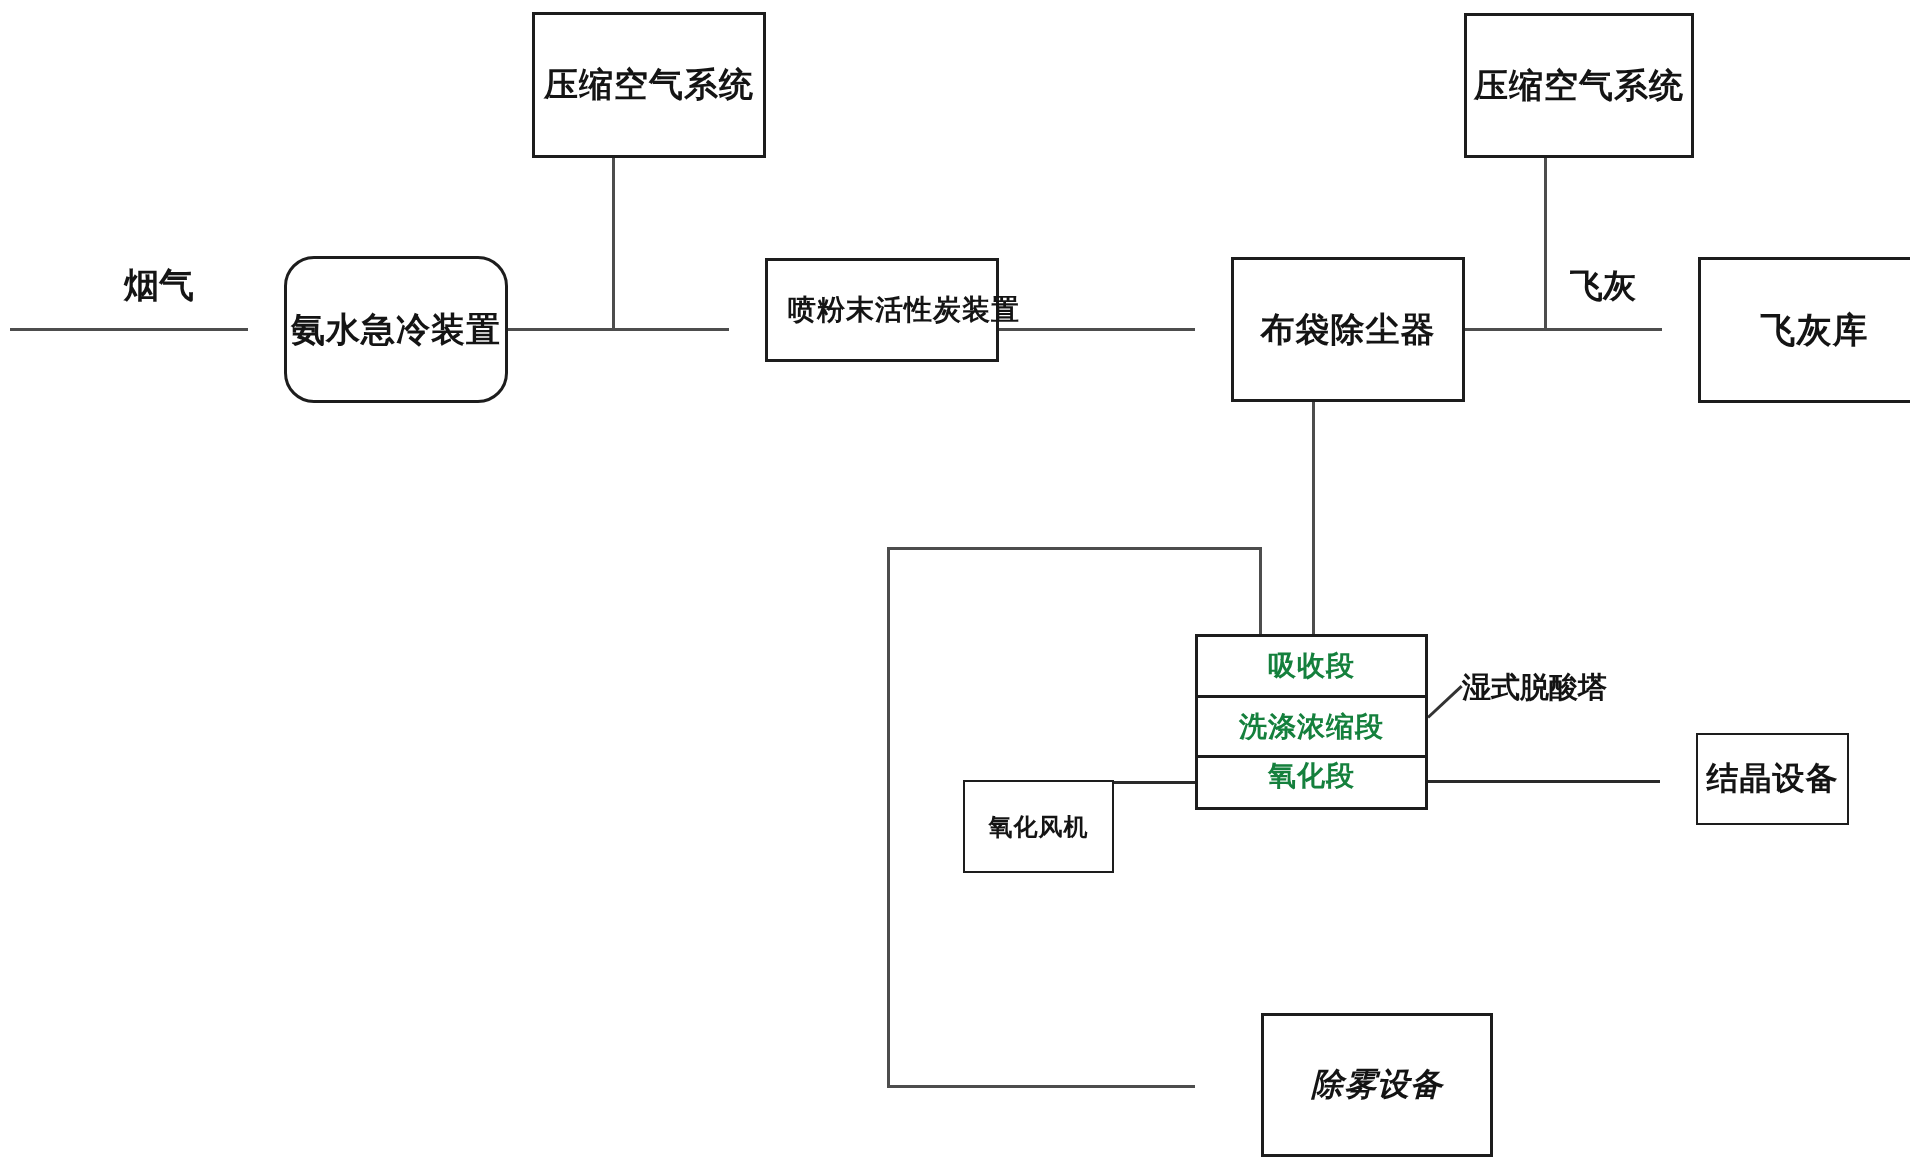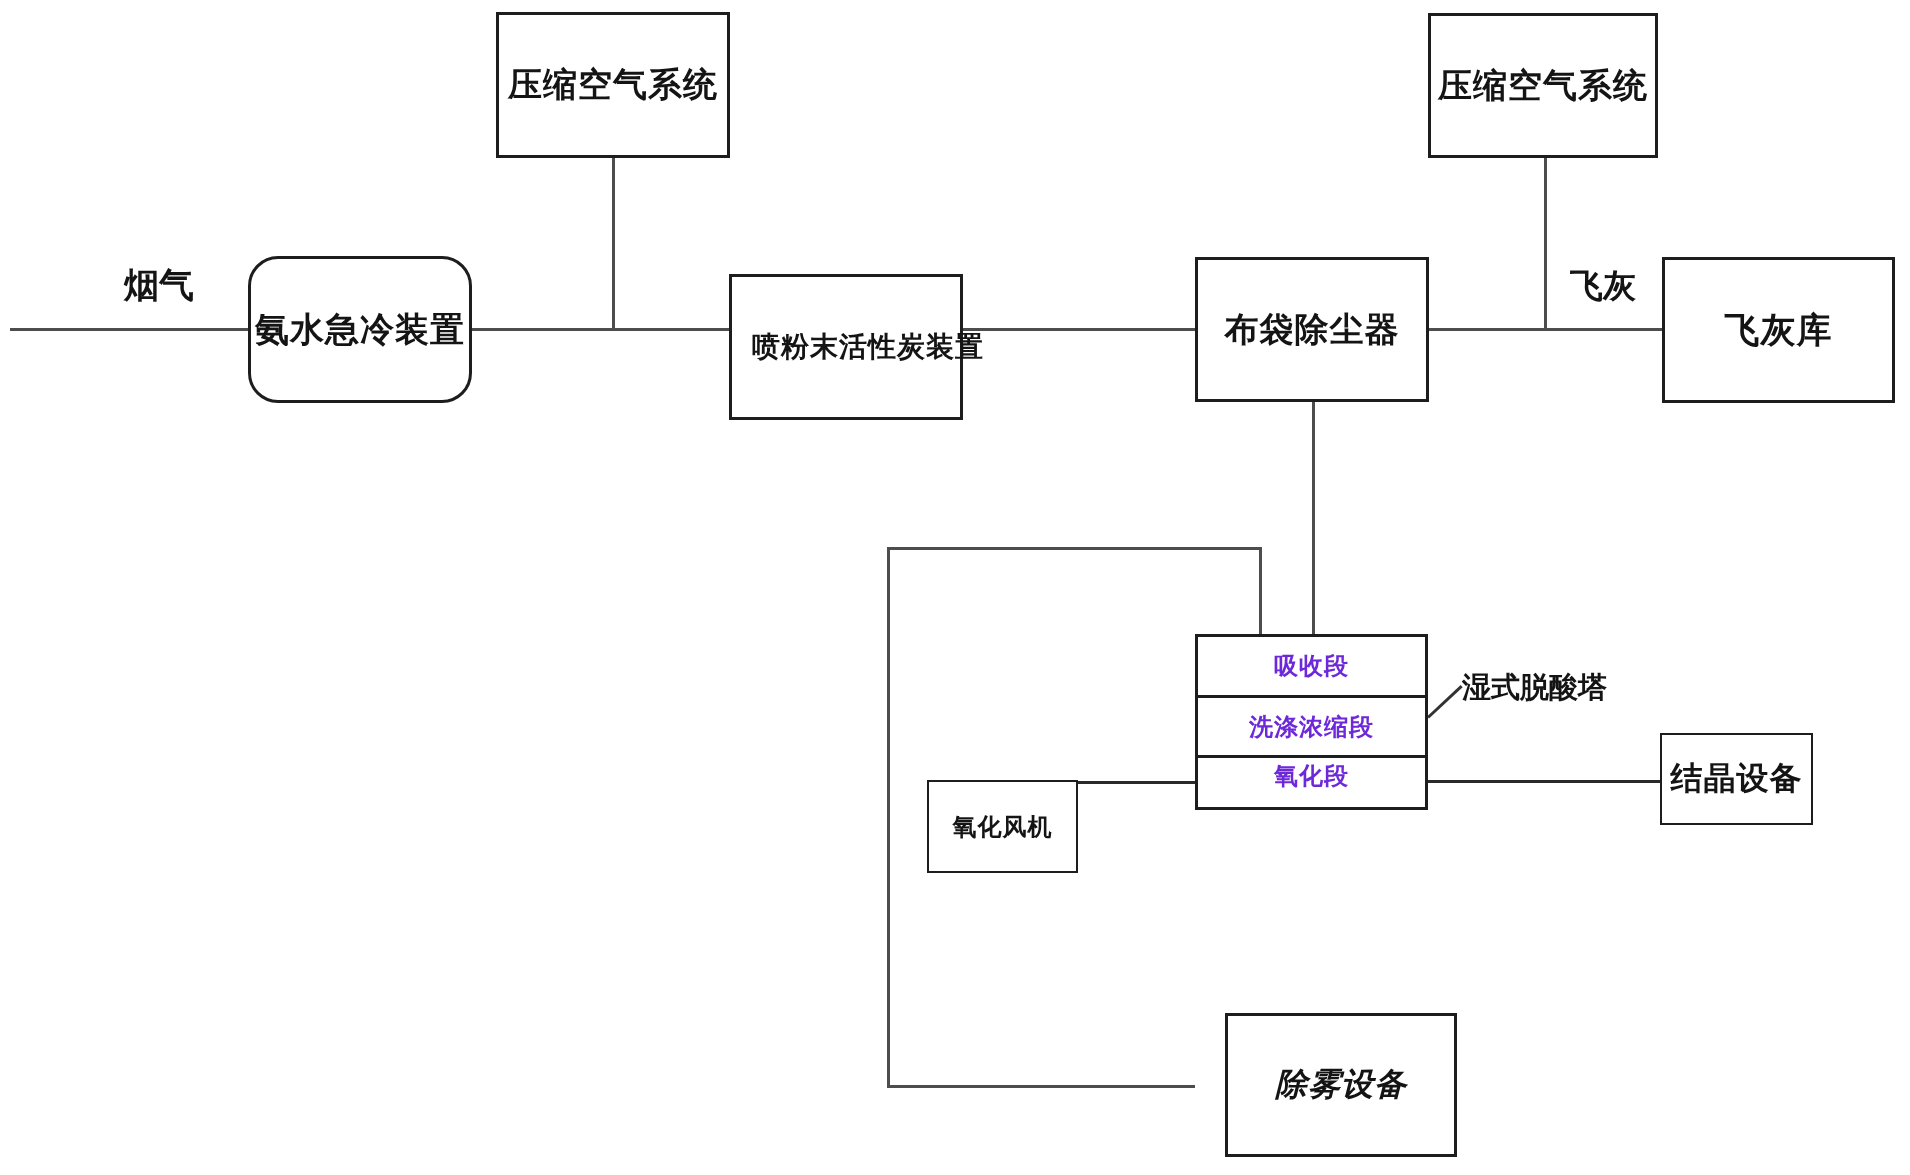--- a/index.html
+++ b/index.html
@@ -5,48 +5,48 @@
   html,body{margin:0;padding:0;background:#ffffff;}
   .stage{
     position:relative;width:1910px;height:1175px;background:#ffffff;
     font-family:"Liberation Serif","DejaVu Serif",serif;
     overflow:hidden;
   }
   .box{
     position:absolute;box-sizing:border-box;background:#ffffff;
     border:3px solid #1d1d1d;
     display:flex;align-items:center;justify-content:center;
-    color:#141414;font-weight:600;letter-spacing:1px;white-space:nowrap;
+    color:#141414;font-weight:600;letter-spacing:1px;white-space:nowrap;margin-left:36px;
   }
   .lbl{
     position:absolute;color:#141414;font-weight:600;white-space:nowrap;
   }
   .hline{position:absolute;height:3px;background:#4d4d4d;}
   .vline{position:absolute;width:3px;background:#4d4d4d;}
 
   
   #box-air-left   {left:496px; top:12px;  width:234px; height:146px; font-size:34px;}
   #box-quench     {left:248px; top:256px; width:224px; height:147px; font-size:34px;border-radius:30px;}
-  #box-carbon     {left:729px; top:274px; width:234px; height:146px; font-size:28px;padding-left:44px;}
+  #box-carbon     {left:729px; top:258px; width:234px; height:104px; font-size:28px;padding-left:44px;}
   #box-bagfilter  {left:1195px;top:257px; width:234px; height:145px; font-size:34px;}
   #box-air-right  {left:1428px;top:13px;  width:230px; height:145px; font-size:34px;}
   #box-ash-store  {left:1662px;top:257px; width:233px; height:146px; font-size:35px;}
   #box-fan        {left:927px; top:780px; width:151px; height:93px;  font-size:24px; border-width:2px;}
   #box-crystal    {left:1660px;top:733px; width:153px; height:92px;  font-size:32px; border-width:2px;}
   #box-demist     {left:1225px;top:1013px;width:232px; height:144px; font-size:32px;font-style:italic;}
 
   
   #tower{
     position:absolute;left:1195px;top:634px;width:233px;height:176px;
     box-sizing:border-box;border:3px solid #1d1d1d;background:#fff;
     display:flex;flex-direction:column;
   }
   .tsec{
     box-sizing:border-box;display:flex;align-items:center;justify-content:center;
-    color:#6d28d9;font-weight:600;font-size:24px;letter-spacing:1px;white-space:nowrap;
+    color:#15803d;font-weight:600;font-size:28px;letter-spacing:1px;white-space:nowrap;
   }
   #tsec-absorb{height:58px;}
   #tsec-wash  {height:60px;border-top:3px solid #1d1d1d;}
   #tsec-oxide {height:38px;border-top:3px solid #1d1d1d;}
 
   
   #lbl-flue   {left:96px;  top:262px; font-size:35px;margin-left:28px;}
   #lbl-flyash {left:1570px;top:264px; font-size:33px;}
   #lbl-tower  {left:1462px;top:668px; font-size:29px;}
 

